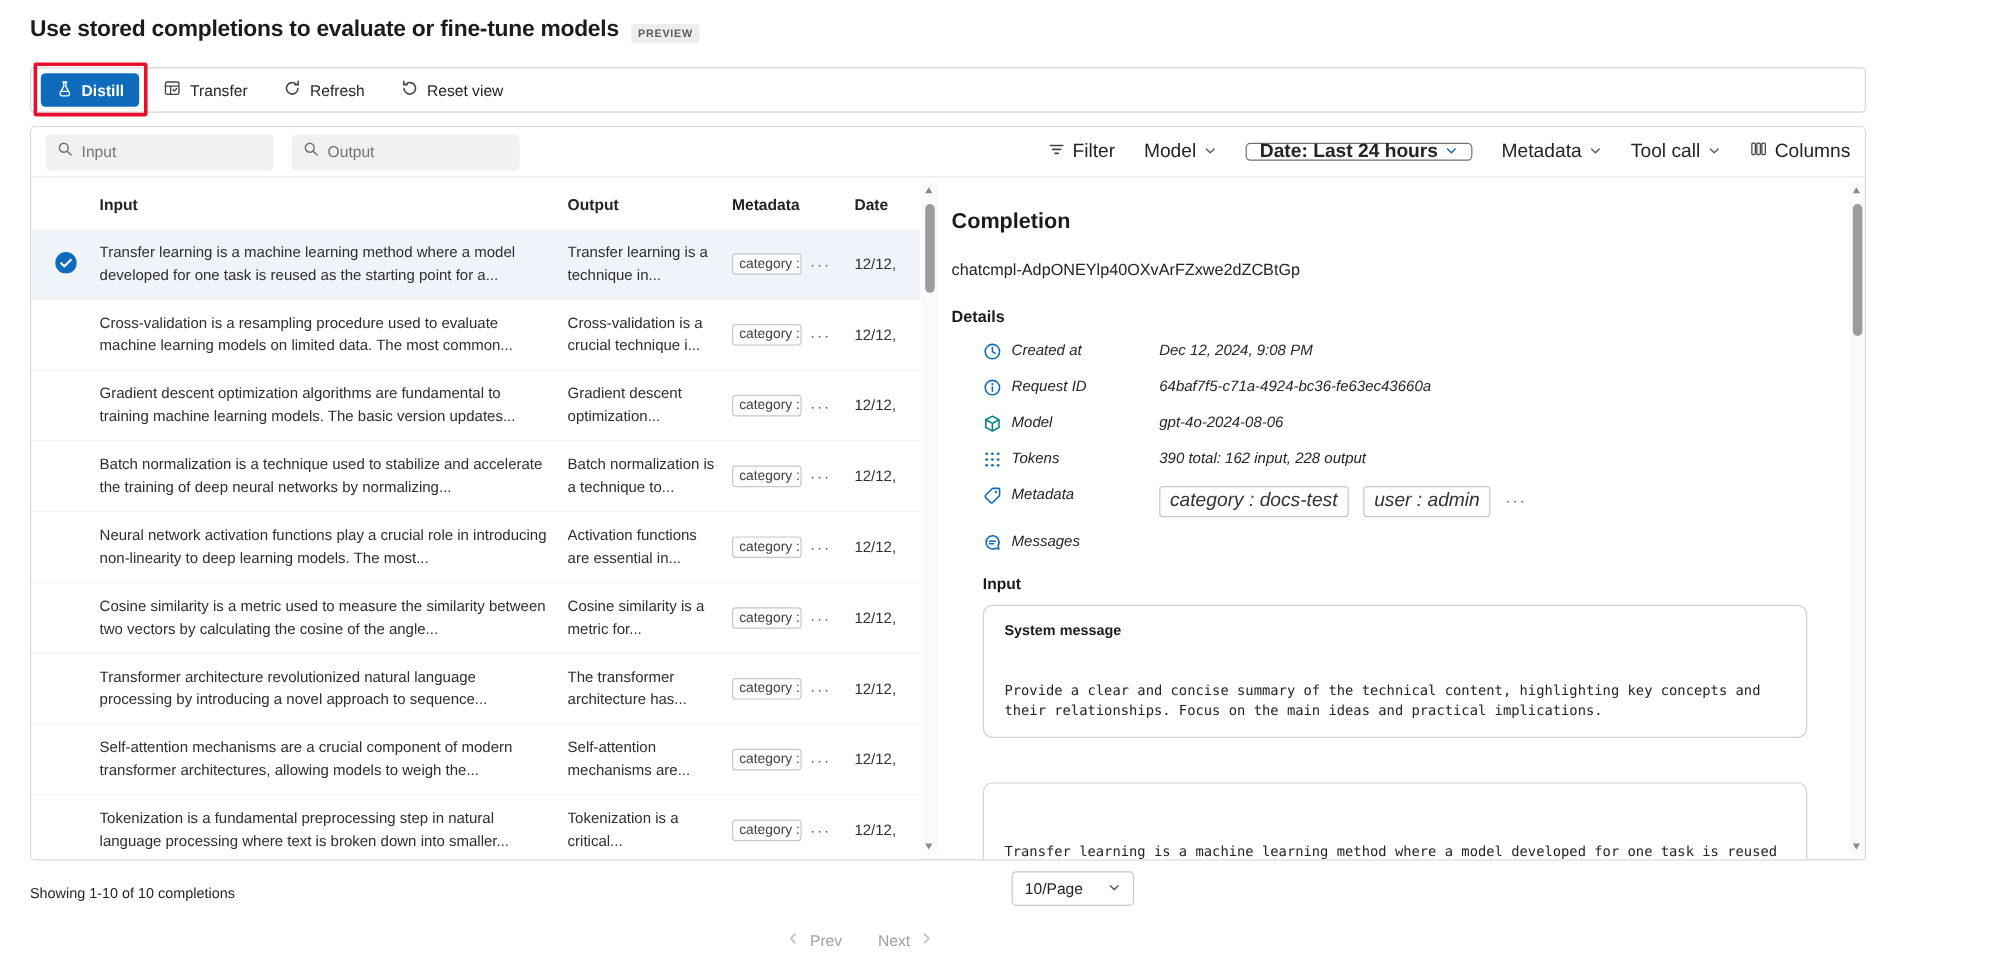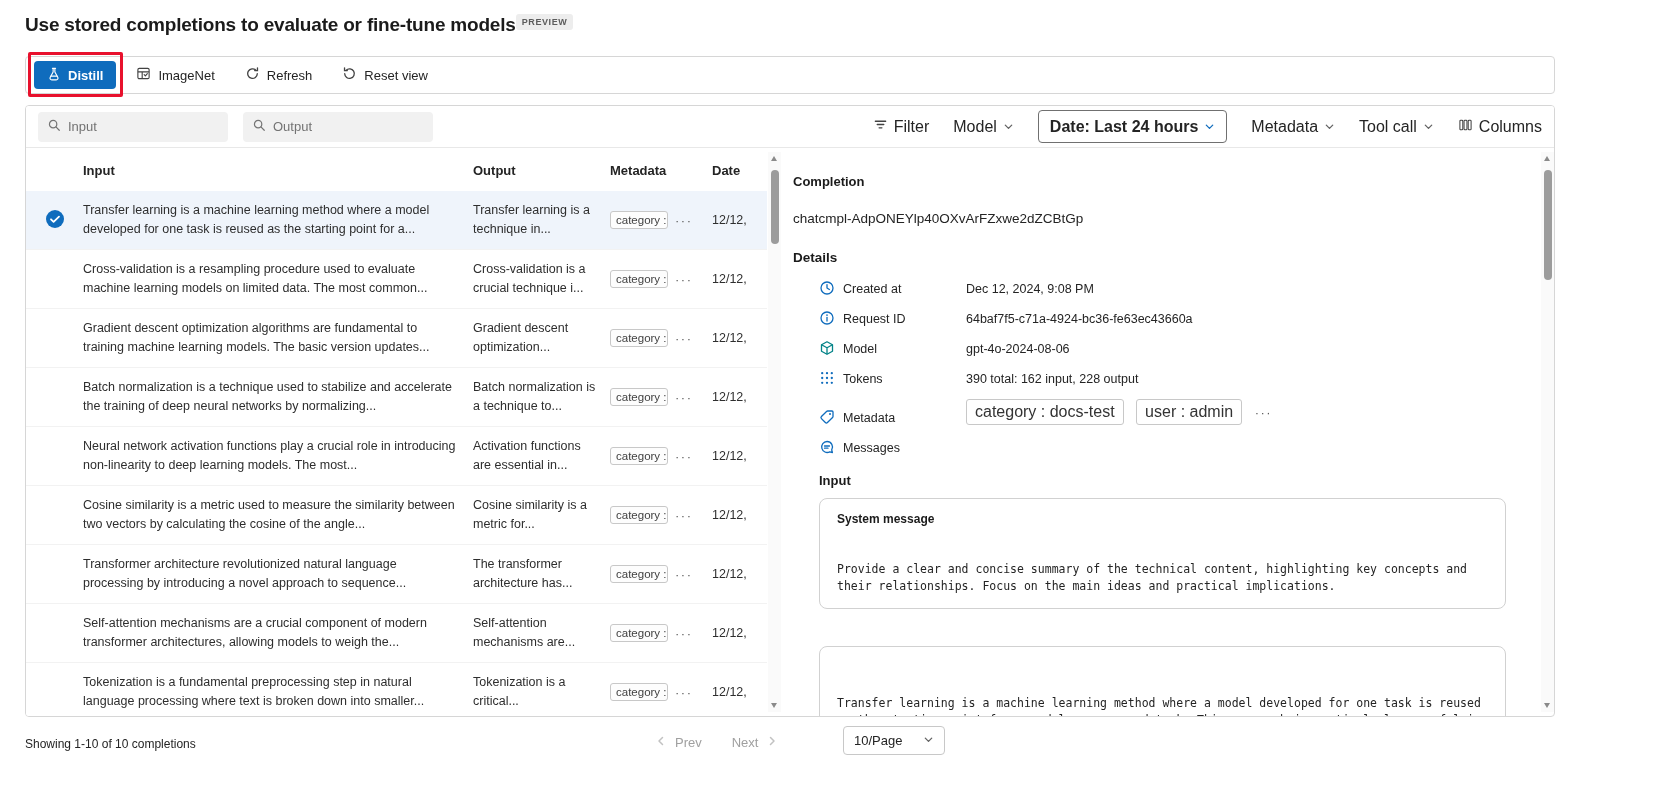--- a/index.html
+++ b/index.html
@@ -1,40 +1,40 @@
 <!DOCTYPE html>
 <html><head>
 <meta charset="utf-8">
 <style>
   * { margin:0; padding:0; box-sizing:border-box; }
   html,body { background:#fff; }
   body { font-family:"Liberation Sans","DejaVu Sans",sans-serif; color:#242424; }
   .screen { position:relative; width:1672px; height:797px; background:#fff; overflow:hidden; }
 
   
-  .page-header { position:absolute; left:25px; top:14px; display:flex; align-items:flex-start; }
+  .page-header { position:absolute; left:25px; top:14px; display:flex; align-items:flex-end; gap:10px; }
   .page-title { font-size:19px; font-weight:700; color:#1b1b1b; letter-spacing:-0.2px; }
   .preview-badge { font-size:9px; font-weight:700; color:#5c5c5c; background:#ededed; padding:3px 6px; border-radius:3px; letter-spacing:0.6px; }
 
   
   .toolbar { position:absolute; left:25px; top:56px; width:1530px; height:38px; border:1px solid #d6d6d6; border-radius:4px; display:flex; align-items:center; padding:0 6px; gap:10px; background:#fff; }
   .btn { display:inline-flex; align-items:center; gap:7px; height:28px; border:none; background:transparent; font-family:inherit; font-size:13px; cursor:pointer; border-radius:4px; }
   .btn-distill { background:#0f6cbd; color:#fff; font-weight:600; padding:0 13px; margin-left:2px; }
   .btn-ghost { color:#242424; padding:0 10px; }
   .annotation-box { position:absolute; left:28px; top:52px; width:95px; height:45px; border:3px solid #e8112d; border-radius:2px; z-index:6; pointer-events:none; }
 
   
   .content-box { position:absolute; left:25px; top:105px; width:1530px; height:612px; border:1px solid #d6d6d6; border-radius:4px; background:#fff; overflow:hidden; }
   .filter-bar { position:absolute; left:0; top:0; width:100%; height:42px; display:flex; align-items:center; padding:0 12px; border-bottom:1px solid #e8e8e8; background:#fff; z-index:2; }
   .search-box { width:190px; height:30px; background:#f1f1f1; border-radius:4px; display:flex; align-items:center; gap:7px; padding:0 9px; margin-right:15px; }
   .search-box input { border:none; background:transparent; outline:none; font-size:13px; color:#242424; font-family:inherit; width:100%; }
   .search-box input::placeholder { color:#737373; }
   .filter-group { margin-left:auto; display:flex; align-items:center; gap:24px; }
   .filter-item { display:flex; align-items:center; gap:6px; font-size:16px; color:#242424; cursor:pointer; white-space:nowrap; }
-  .date-pill { border:1px solid #707070; border-radius:4px; padding:0 11px; height:33px; font-weight:600; }
+  .date-pill { border:1px solid #707070; border-radius:4px; padding:0 11px; height:15px; font-weight:600; }
 
   
   .table-area { position:absolute; left:0; top:43px; width:741px; height:567px; overflow:hidden; }
   .thead { display:flex; height:42px; align-items:center; font-weight:700; font-size:13px; color:#242424; }
   .col-check { width:57px; flex:none; display:flex; justify-content:center; }
   .col-input { width:390px; flex:none; padding-right:16px; }
   .col-output { width:137px; flex:none; padding-right:10px; }
   .col-meta { width:102px; flex:none; }
   .col-date { width:55px; flex:none; overflow:hidden; white-space:nowrap; }
   .trow { display:flex; height:59px; align-items:center; font-size:12.5px; color:#2e2e2e; border-bottom:1px solid #f2f2f2; cursor:pointer; background:#fff; }
@@ -49,40 +49,40 @@
   .panel-sb { left:1515px; }
   .sb-up, .sb-down { position:absolute; left:3px; width:0; height:0; border-left:3.5px solid transparent; border-right:3.5px solid transparent; }
   .sb-up { top:4px; border-bottom:5px solid #8a8a8a; }
   .sb-down { bottom:4px; border-top:5px solid #8a8a8a; }
   .sb-thumb { position:absolute; left:2.5px; width:8px; background:#9c9c9c; border-radius:4px; }
   .table-sb .sb-thumb { top:18px; height:74px; }
   .panel-sb .sb-thumb { top:18px; height:110px; }
 
   
   .panel { position:absolute; left:767px; top:43px; width:748px; height:568px; overflow:hidden; }
-  .panel-title { font-size:13px; font-weight:700; color:#1b1b1b; margin-top:25px; }
+  .panel-title { font-size:18px; font-weight:700; color:#1b1b1b; margin-top:25px; }
   .completion-id { font-size:13.5px; color:#242424; margin-top:22px; }
   .details-title { font-size:13.5px; font-weight:700; color:#1b1b1b; margin-top:24px; }
-  .detail-row { display:flex; align-items:flex-end; margin-left:26px; margin-top:13px; font-size:12.5px; min-height:17px; }
+  .detail-row { display:flex; align-items:flex-start; margin-left:26px; margin-top:13px; font-size:12.5px; min-height:17px;font-style:italic; }
   .detail-row.first { margin-top:14px; }
   .detail-icon { width:16px; height:16px; margin-right:8px; flex:none; display:flex; align-items:center; justify-content:center; }
   .detail-label { width:123px; flex:none; color:#242424; }
   .detail-value { color:#242424; }
   .chip { display:inline-block; border:1px solid #c8c8c8; background:#fff; border-radius:3px; padding:3px 8px; font-size:16px; color:#333; margin-right:9px; }
   .chip-more { color:#5c5c5c; letter-spacing:1.5px; font-size:13px; }
   .input-heading { margin-left:26px; margin-top:18px; font-size:13px; font-weight:700; color:#1b1b1b; }
   .msg-card { margin-left:26px; width:687px; border:1px solid #d1d1d1; border-radius:8px; padding:13px 17px; background:#fff; }
   .msg-card.system { margin-top:10px; }
   .msg-card.user { margin-top:37px; }
   .msg-card-title { font-size:12px; font-weight:700; color:#1b1b1b; margin-bottom:9px; }
   .msg-card-body { font-family:"DejaVu Sans Mono","Liberation Mono",monospace; font-size:11.5px; line-height:17px; color:#242424;margin-top:35px; }
 
   
   .footer-left { position:absolute; left:25px; top:737px; font-size:12px; color:#242424; }
-  .pager { position:absolute; left:655px; top:728px; height:28px; display:flex; align-items:center; gap:30px; }
+  .pager { position:absolute; left:655px; top:769px; height:28px; display:flex; align-items:center; gap:30px; }
   .pager-btn { display:flex; align-items:center; gap:8px; font-size:13px; color:#a0a0a0; cursor:default; }
   .page-size { position:absolute; left:843px; top:726px; height:29px; display:flex; align-items:center; gap:21px; border:1px solid #c8c8c8; border-radius:4px; padding:0 10px; font-size:13px; color:#242424; cursor:pointer; background:#fff; }
 </style>
 </head>
 <body>
 
 <div class="screen">
 
   <div class="page-header">
     <div class="page-title">Use stored completions to evaluate or fine-tune models</div>
@@ -98,21 +98,21 @@
             <path d="M4.6 10.5h6.8"></path>
           </svg></span>
       <span>Distill</span>
     </button>
     <button class="btn btn-ghost">
       <span class="icon"><svg width="15" height="15" viewBox="0 0 16 16" fill="none" stroke="#424242" stroke-width="1.2">
             <rect x="2" y="2.5" width="12" height="11" rx="1.5"></rect>
             <path d="M2 6.2h12M6.6 6.2v7.3"></path>
             <path d="M8.7 9.3l1.3 1.3 2.1-2.4" stroke-linecap="round" stroke-linejoin="round"></path>
           </svg></span>
-      <span>ImageNet</span>
+      <span>Transfer</span>
     </button>
     <button class="btn btn-ghost">
       <span class="icon"><svg width="15" height="15" viewBox="0 0 16 16" fill="none" stroke="#424242" stroke-width="1.4" stroke-linecap="round">
             <path d="M13.1 8.2a5.1 5.1 0 1 1-1.5-3.7"></path>
             <path d="M13.3 1.9v3h-3"></path>
           </svg></span>
       <span>Refresh</span>
     </button>
     <button class="btn btn-ghost">
       <span class="icon"><svg width="15" height="15" viewBox="0 0 16 16" fill="none" stroke="#424242" stroke-width="1.4" stroke-linecap="round">

